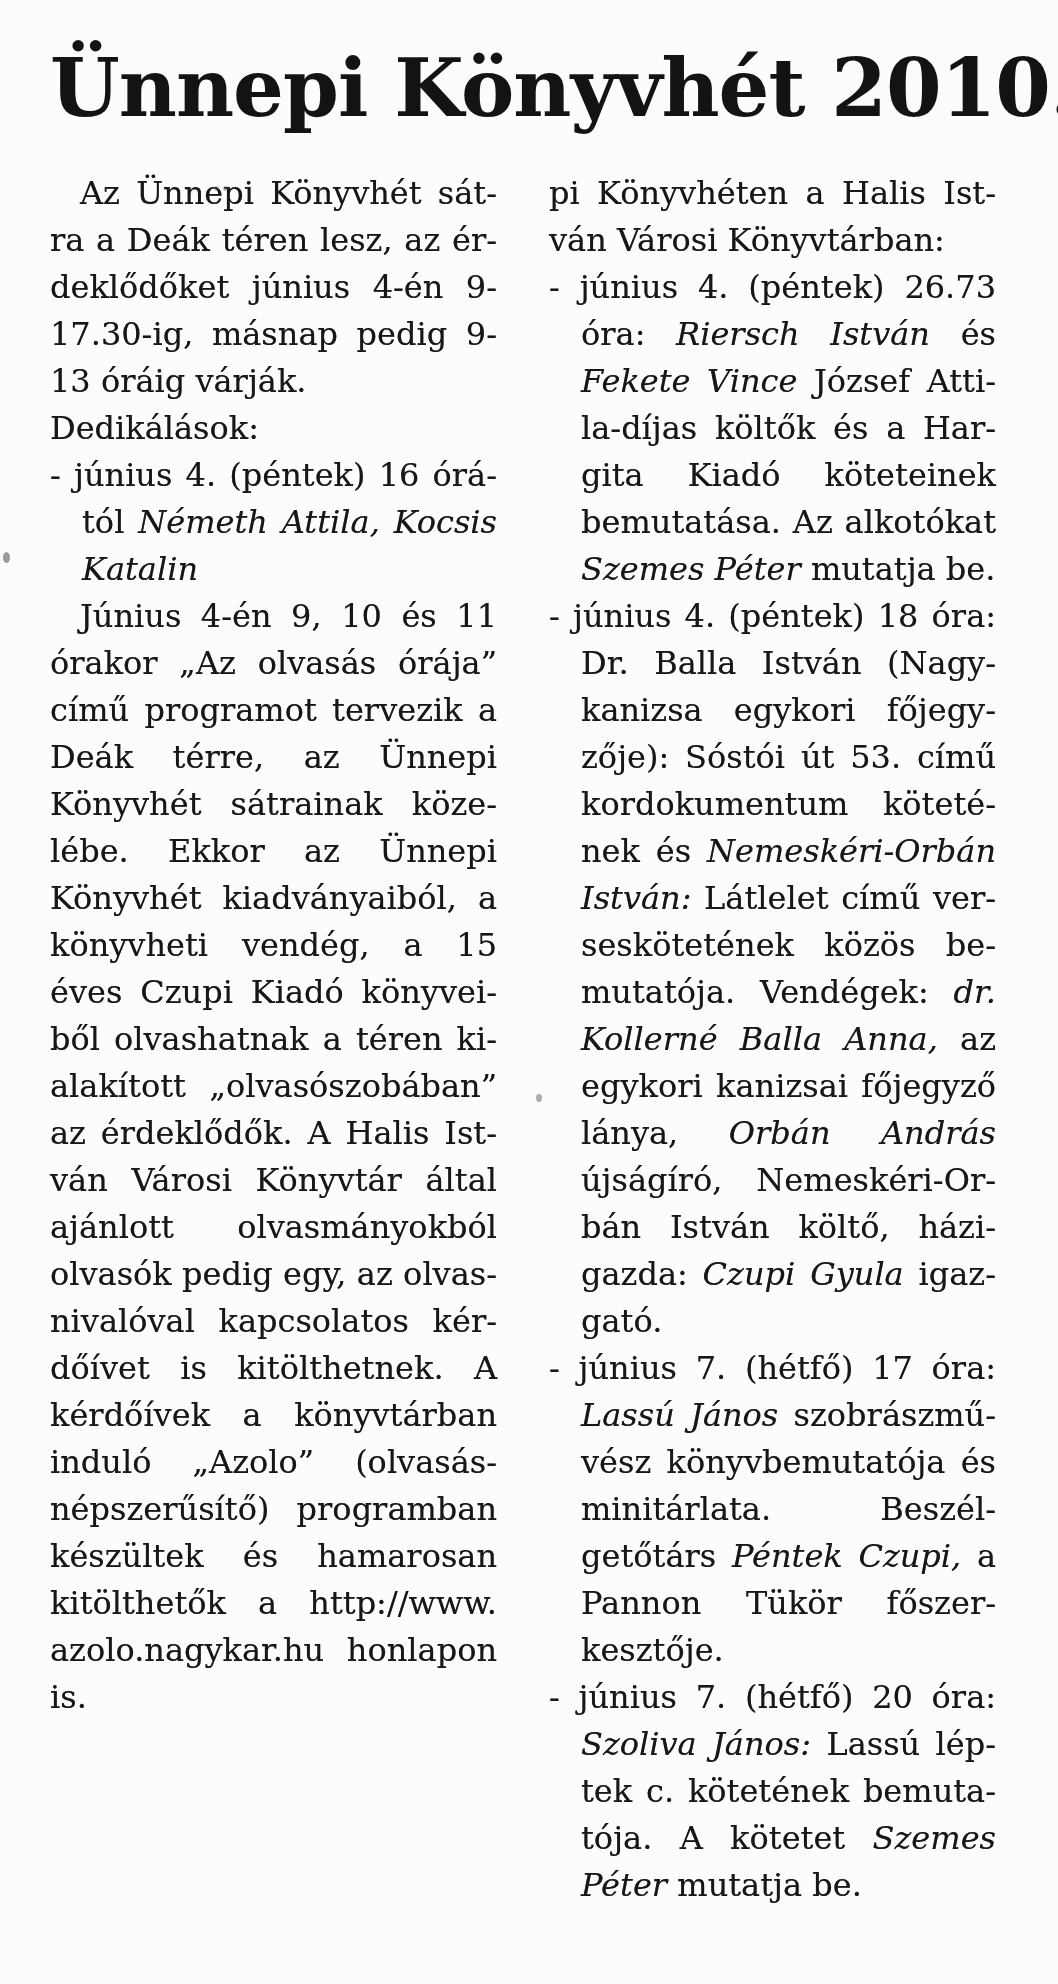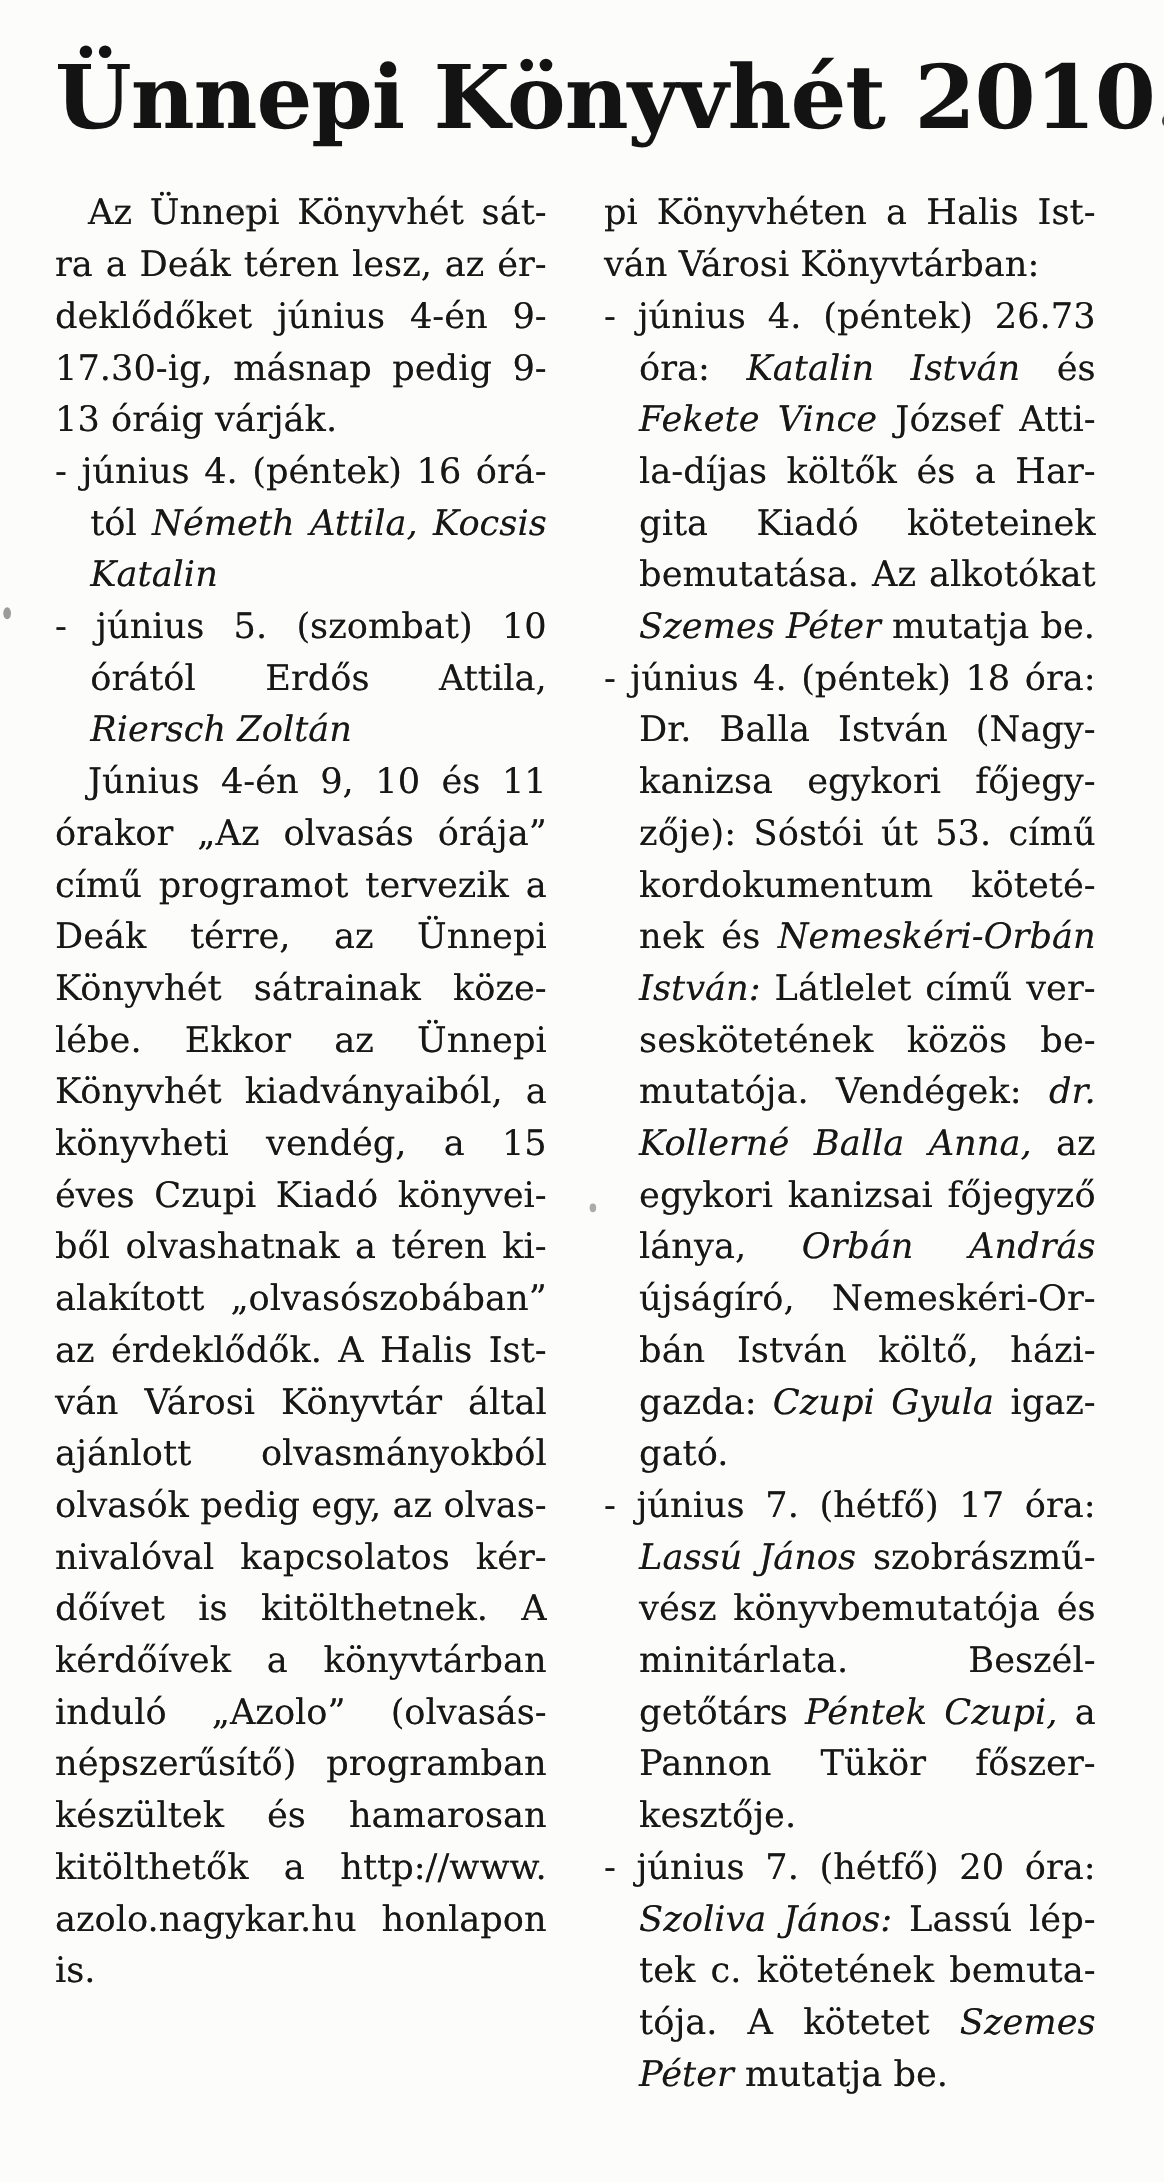--- a/index.html
+++ b/index.html
@@ -59,27 +59,27 @@
   }
 </style>
 </head>
 <body>
 
 <div class="page">
   <h1 class="title">Ünnepi Könyvhét 2010.</h1>
   <div class="columns">
     <div class="col">
         <div class="block p-indent"><span>Az Ünnepi Könyvhét sát­ra a Deák téren lesz, az ér­dek­lő­dő­ket június 4-én 9-17.30-ig, másnap pedig 9-13 óráig várják.</span></div>
+        <div class="block p"><span>Dedikálások:</span></div>
         <div class="block item"><span>- június 4. (péntek) 16 órá­tól </span><span class="it">Németh Attila, Kocsis Katalin</span></div>
-        <div class="block item"><span>- június 5. (szombat) 10 órá­tól Erdős Attila, </span><span class="it">Riersch Zoltán</span></div>
         <div class="block p-indent"><span>Június 4-én 9, 10 és 11 órakor „Az olvasás órája” című programot tervezik a Deák térre, az Ünnepi Könyvhét sát­rainak köze­lébe. Ekkor az Ünnepi Könyvhét kiadvá­nyaiból, a könyvheti vendég, a 15 éves Czupi Kiadó könyvei­ből olvashatnak a téren ki­alakított „olvasó­szobában” az érdeklődők. A Halis Ist­ván Városi Könyvtár által ajánlott olvas­mányokból olvasók pedig egy, az olvas­nivalóval kapcsolatos kér­dőívet is kitölthetnek. A kérdőívek a könyvtárban induló „Azolo” (olvasás-népszerűsítő) programban készültek és hamarosan kitölthetők a http://www.​azolo.nagykar.hu honla­pon is.</span></div>
       </div>
     <div class="col">
         <div class="block p"><span>pi Könyvhéten a Halis Ist­ván Városi Könyvtárban:</span></div>
-        <div class="block item"><span>- június 4. (péntek) 26.73 óra: </span><span class="it">Katalin István</span><span> és </span><span class="it">Fekete Vince</span><span> József Atti­la-díjas költők és a Har­gita Kiadó köteteinek bemutatása. Az alkotó­kat </span><span class="it">Szemes Péter</span><span> mutatja be.</span></div>
+        <div class="block item"><span>- június 4. (péntek) 26.73 óra: </span><span class="it">Riersch István</span><span> és </span><span class="it">Fekete Vince</span><span> József Atti­la-díjas költők és a Har­gita Kiadó köteteinek bemutatása. Az alkotó­kat </span><span class="it">Szemes Péter</span><span> mutatja be.</span></div>
         <div class="block item"><span>- június 4. (péntek) 18 óra: Dr. Balla István (Nagy­kanizsa egykori főjegy­zője): Sóstói út 53. című kordokumentum köteté­nek és </span><span class="it">Nemeskéri-Orbán István:</span><span> Látlelet című ver­ses­kötetének közös be­mutatója. Vendégek: </span><span class="it">dr. Kollerné Balla Anna,</span><span> az egykori kanizsai főjegy­ző lánya, </span><span class="it">Orbán András</span><span> újságíró, Nemeskéri-Or­bán István költő, házi­gazda: </span><span class="it">Czupi Gyula</span><span> igaz­gató.</span></div>
         <div class="block item"><span>- június 7. (hétfő) 17 óra: </span><span class="it">Lassú János</span><span> szobrász­mű­vész könyvbemutató­ja és minitárlata. Beszél­getőtárs </span><span class="it">Péntek Czupi,</span><span> a Pannon Tükör főszer­kesztője.</span></div>
         <div class="block item"><span>- június 7. (hétfő) 20 óra: </span><span class="it">Szoliva János:</span><span> Lassú lép­tek c. kötetének bemuta­tója. A kötetet </span><span class="it">Szemes Péter</span><span> mutatja be.</span></div>
       </div>
   </div>
 </div>
 
 <div class="speck speck-1"></div>
 <div class="speck speck-2"></div>
 <div class="speck speck-3"></div>

